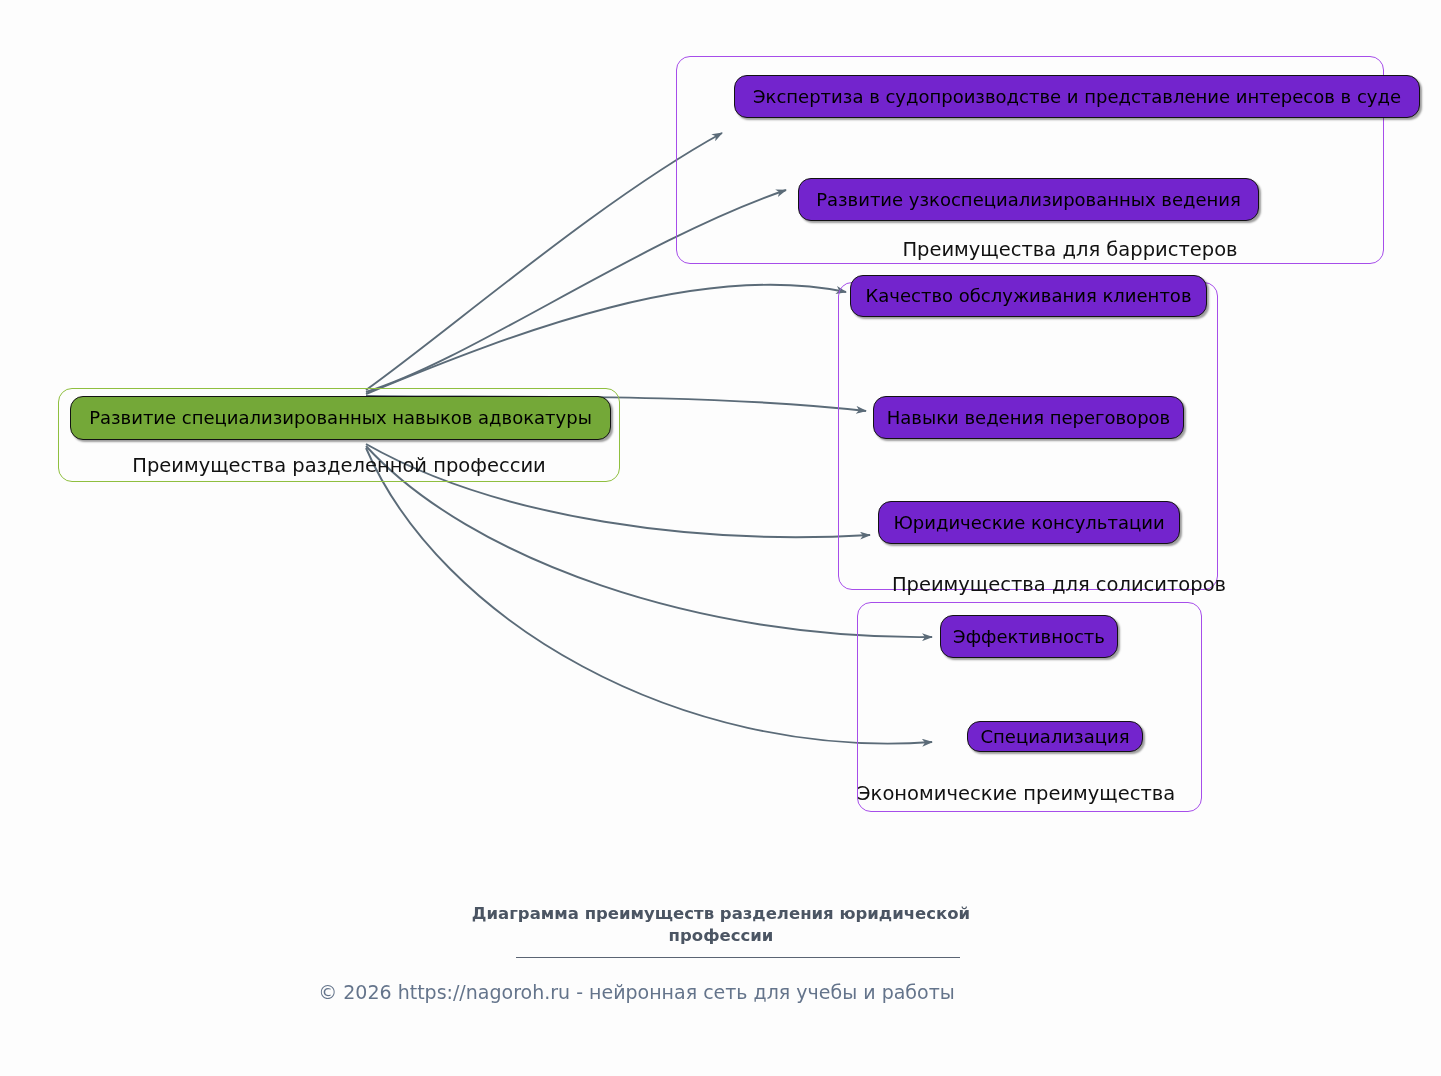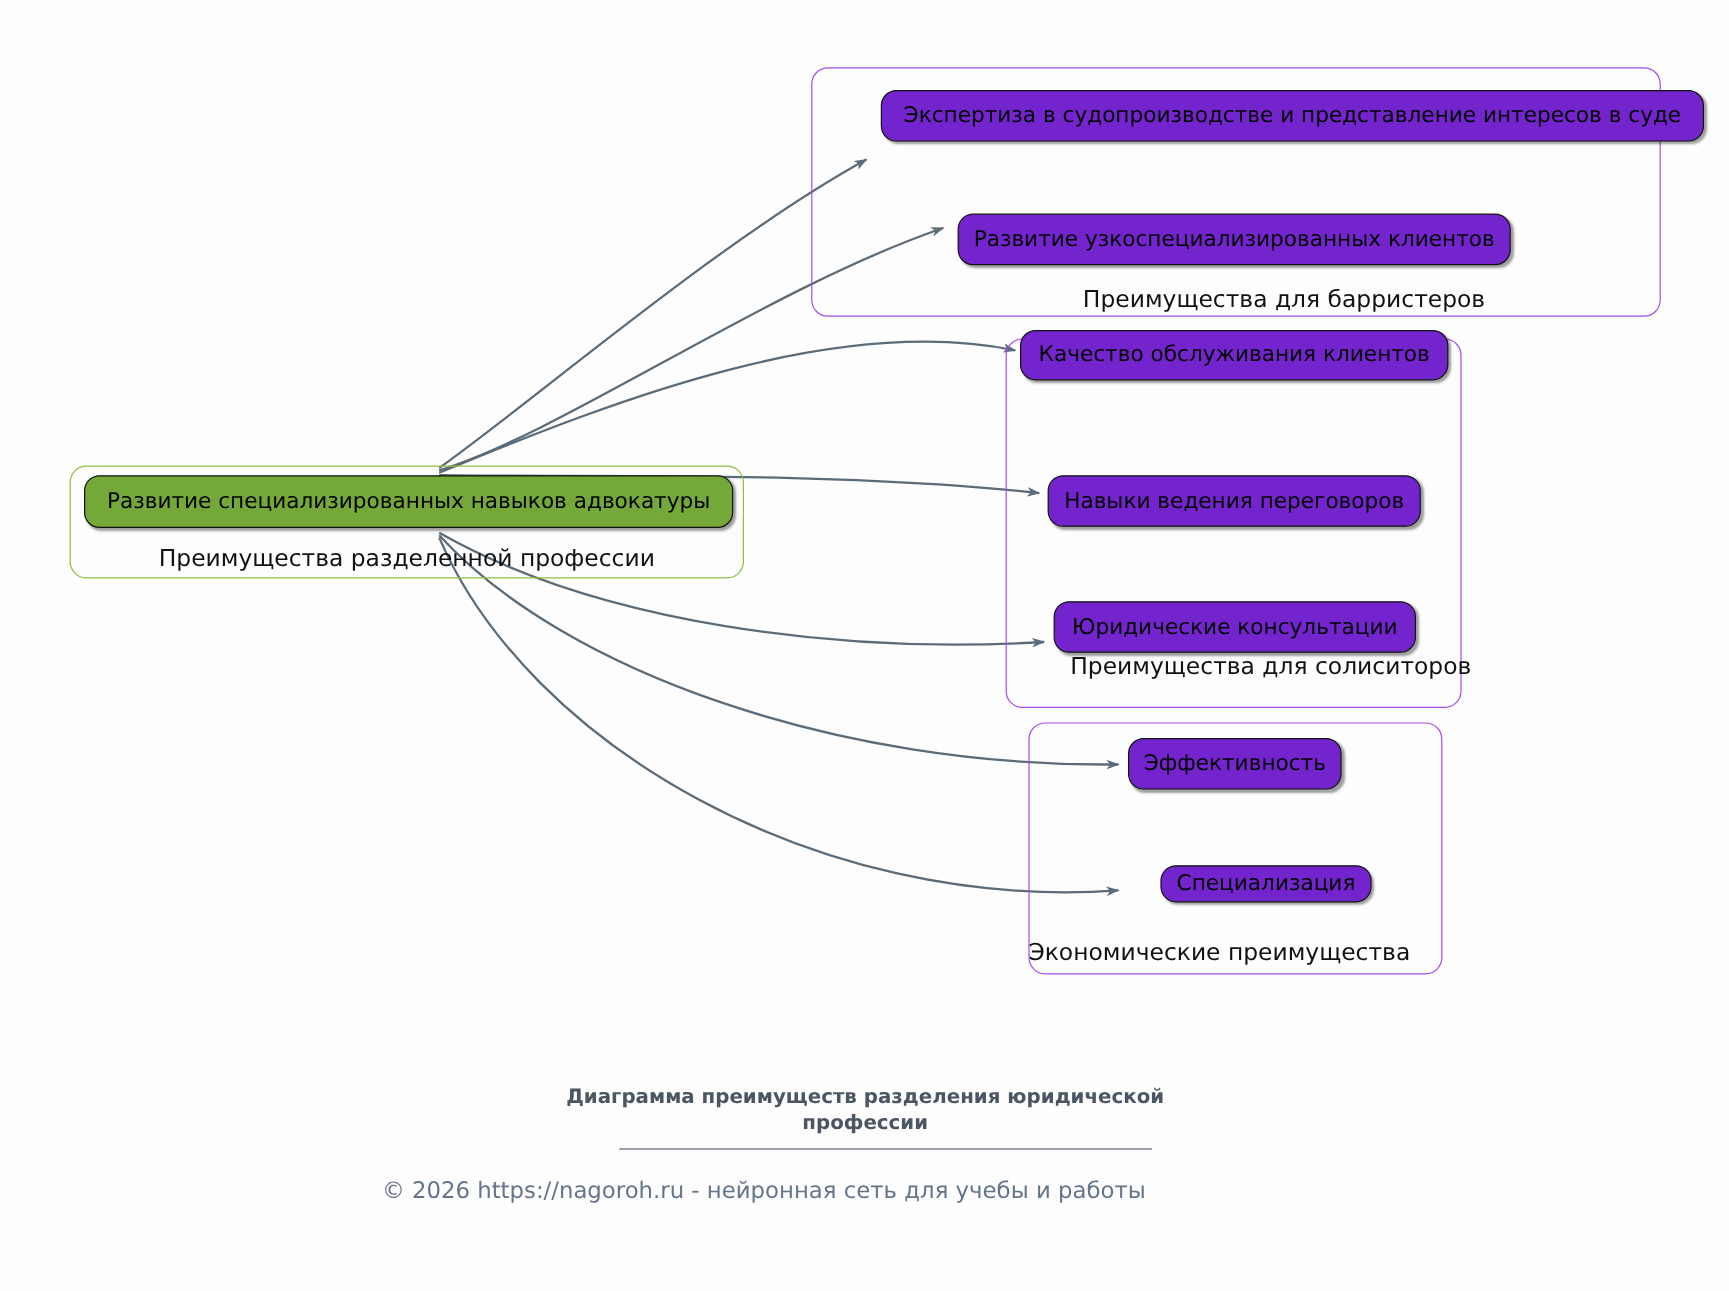--- a/index.html
+++ b/index.html
@@ -144,40 +144,40 @@
 
   <div class="cluster-label" style="left:58px; width:562px; top:456px;">Преимущества разделенной профессии</div>
 
   <div class="cluster purple" style="left:676px; top:56px; width:708px; height:208px;"></div>
 
   <div class="node purple" style="left:686px; top:75px; width:686px; height:43px;margin-left:48px;">
     <span class="node-label">Экспертиза в судопроизводстве и представление интересов в суде</span>
   </div>
 
   <div class="node purple" style="left:798px; top:178px; width:461px; height:43px;">
-    <span class="node-label">Развитие узкоспециализированных клиентов</span>
+    <span class="node-label">Развитие узкоспециализированных ведения</span>
   </div>
 
   <div class="cluster-label" style="left:676px; width:788px; top:240px;">Преимущества для барристеров</div>
 
   <div class="cluster purple" style="left:838px; top:282px; width:380px; height:308px;"></div>
 
   <div class="node purple" style="left:850px; top:275px; width:357px; height:42px;">
     <span class="node-label">Качество обслуживания клиентов</span>
   </div>
 
   <div class="node purple" style="left:878px; top:501px; width:302px; height:43px;">
     <span class="node-label">Юридические консультации</span>
   </div>
 
   <div class="node purple" style="left:873px; top:396px; width:311px; height:43px;">
     <span class="node-label">Навыки ведения переговоров</span>
   </div>
 
-  <div class="cluster-label" style="left:838px; width:442px; top:546px;">Преимущества для солиситоров</div>
+  <div class="cluster-label" style="left:838px; width:442px; top:575px;">Преимущества для солиситоров</div>
 
   <div class="cluster purple" style="left:857px; top:602px; width:345px; height:210px;"></div>
 
   <div class="node purple" style="left:940px; top:615px; width:178px; height:43px;">
     <span class="node-label">Эффективность</span>
   </div>
 
   <div class="node purple" style="left:941px; top:721px; width:176px; height:31px;margin-left:26px;">
     <span class="node-label">Специализация</span>
   </div>

